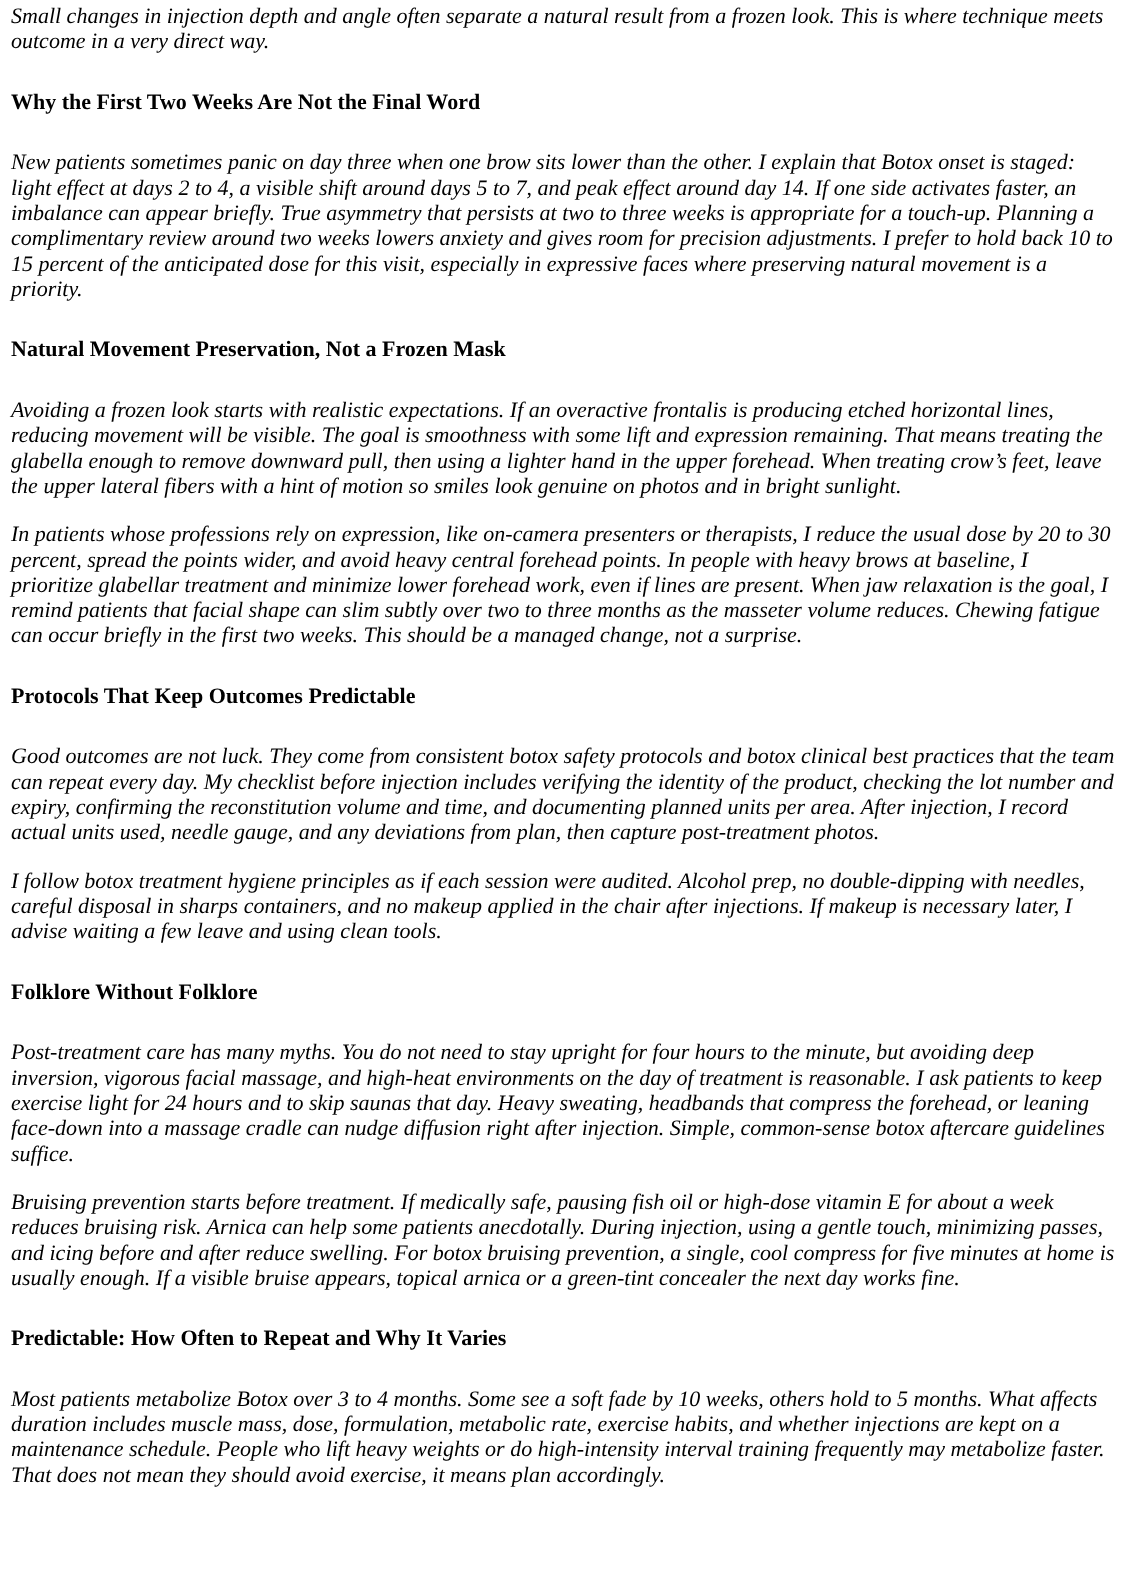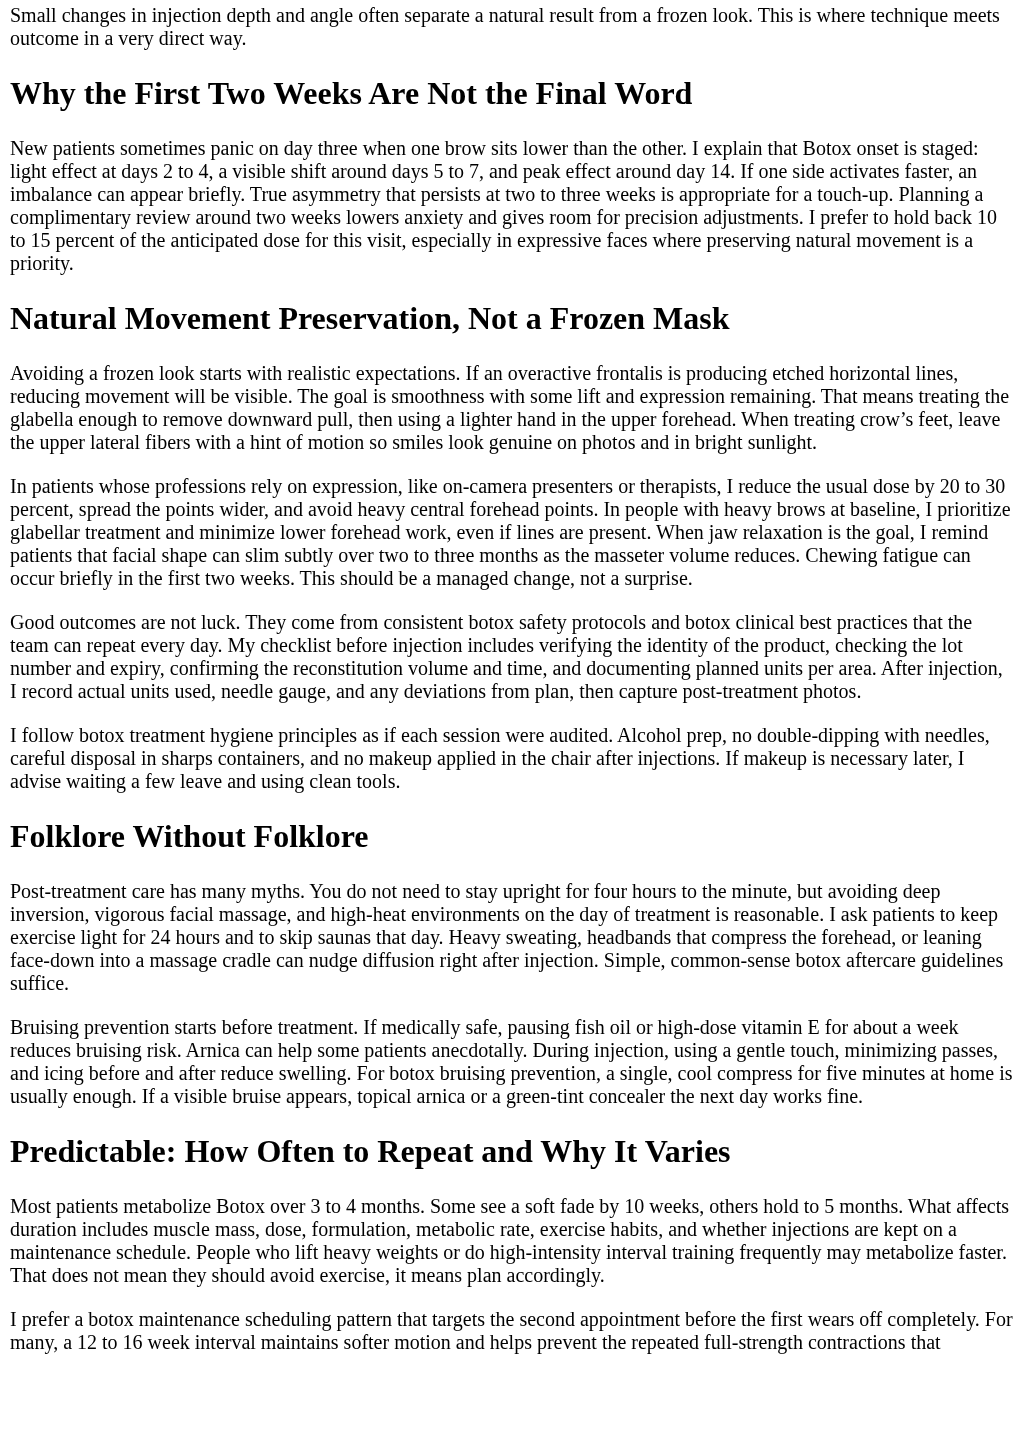--- a/index.html
+++ b/index.html
@@ -17,48 +17,49 @@
   .page {
     padding: 4px 10px 0 10px;
     box-sizing: border-box;
     width: 1024px;
   }
   .page p {
     font-size: 20px;
     line-height: 23px;
     margin: 21px 0;
     text-align: left;
+    font-style: italic;
   }
   .page p.first {
     margin-top: 0;
   }
   .page h2 {
-    font-size: 32px;
+    font-size: 20px;
     line-height: 34px;
     font-weight: bold;
     margin: 26px 0 27px 0;
     text-align: left;
   }
 </style>
 </head>
 <body>
 
 <div class="page">
   <p class="first">Small changes in injection depth and angle often separate a natural result from a frozen look. This is where technique meets outcome in a very direct way.</p>
 
   <h2>Why the First Two Weeks Are Not the Final Word</h2>
   <p>New patients sometimes panic on day three when one brow sits lower than the other. I explain that Botox onset is staged: light effect at days 2 to 4, a visible shift around days 5 to 7, and peak effect around day 14. If one side activates faster, an imbalance can appear briefly. True asymmetry that persists at two to three weeks is appropriate for a touch-up. Planning a complimentary review around two weeks lowers anxiety and gives room for precision adjustments. I prefer to hold back 10 to 15 percent of the anticipated dose for this visit, especially in expressive faces where preserving natural movement is a priority.</p>
 
   <h2>Natural Movement Preservation, Not a Frozen Mask</h2>
   <p>Avoiding a frozen look starts with realistic expectations. If an overactive frontalis is producing etched horizontal lines, reducing movement will be visible. The goal is smoothness with some lift and expression remaining. That means treating the glabella enough to remove downward pull, then using a lighter hand in the upper forehead. When treating crow’s feet, leave the upper lateral fibers with a hint of motion so smiles look genuine on photos and in bright sunlight.</p>
   <p>In patients whose professions rely on expression, like on-camera presenters or therapists, I reduce the usual dose by 20 to 30 percent, spread the points wider, and avoid heavy central forehead points. In people with heavy brows at baseline, I prioritize glabellar treatment and minimize lower forehead work, even if lines are present. When jaw relaxation is the goal, I remind patients that facial shape can slim subtly over two to three months as the masseter volume reduces. Chewing fatigue can occur briefly in the first two weeks. This should be a managed change, not a surprise.</p>
 
+  <h2>Protocols That Keep Outcomes Predictable</h2>
   <p>Good outcomes are not luck. They come from consistent botox safety protocols and botox clinical best practices that the team can repeat every day. My checklist before injection includes verifying the identity of the product, checking the lot number and expiry, confirming the reconstitution volume and time, and documenting planned units per area. After injection, I record actual units used, needle gauge, and any deviations from plan, then capture post-treatment photos.</p>
   <p>I follow botox treatment hygiene principles as if each session were audited. Alcohol prep, no double-dipping with needles, careful disposal in sharps containers, and no makeup applied in the chair after injections. If makeup is necessary later, I advise waiting a few leave and using clean tools.</p>
 
   <h2>Folklore Without Folklore</h2>
   <p>Post-treatment care has many myths. You do not need to stay upright for four hours to the minute, but avoiding deep inversion, vigorous facial massage, and high-heat environments on the day of treatment is reasonable. I ask patients to keep exercise light for 24 hours and to skip saunas that day. Heavy sweating, headbands that compress the forehead, or leaning face-down into a massage cradle can nudge diffusion right after injection. Simple, common-sense botox aftercare guidelines suffice.</p>
   <p>Bruising prevention starts before treatment. If medically safe, pausing fish oil or high-dose vitamin E for about a week reduces bruising risk. Arnica can help some patients anecdotally. During injection, using a gentle touch, minimizing passes, and icing before and after reduce swelling. For botox bruising prevention, a single, cool compress for five minutes at home is usually enough. If a visible bruise appears, topical arnica or a green-tint concealer the next day works fine.</p>
 
   <h2>Predictable: How Often to Repeat and Why It Varies</h2>
   <p>Most patients metabolize Botox over 3 to 4 months. Some see a soft fade by 10 weeks, others hold to 5 months. What affects duration includes muscle mass, dose, formulation, metabolic rate, exercise habits, and whether injections are kept on a maintenance schedule. People who lift heavy weights or do high-intensity interval training frequently may metabolize faster. That does not mean they should avoid exercise, it means plan accordingly.</p>
-  <p>I prefer a botox maintenance scheduling pattern that targets the second appointment before the first wears off completely. For many, a 12 to 16 week interval maintains softer motion and helps prevent the repeated full-strength contractions that</p>
 </div>
 
 </body></html>

